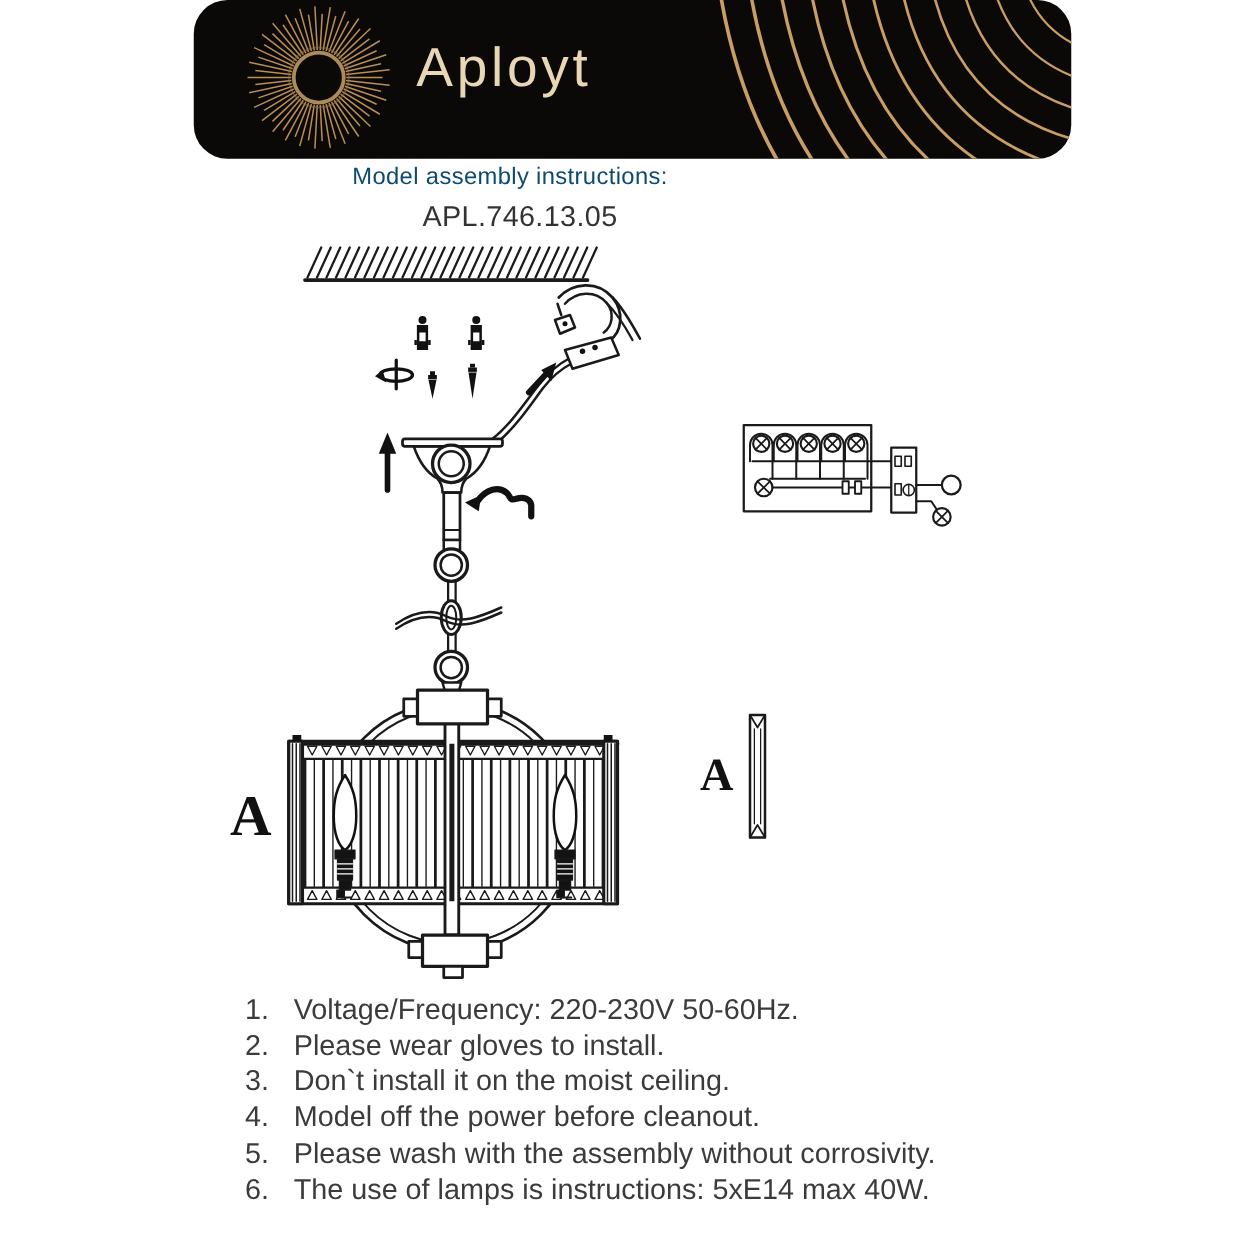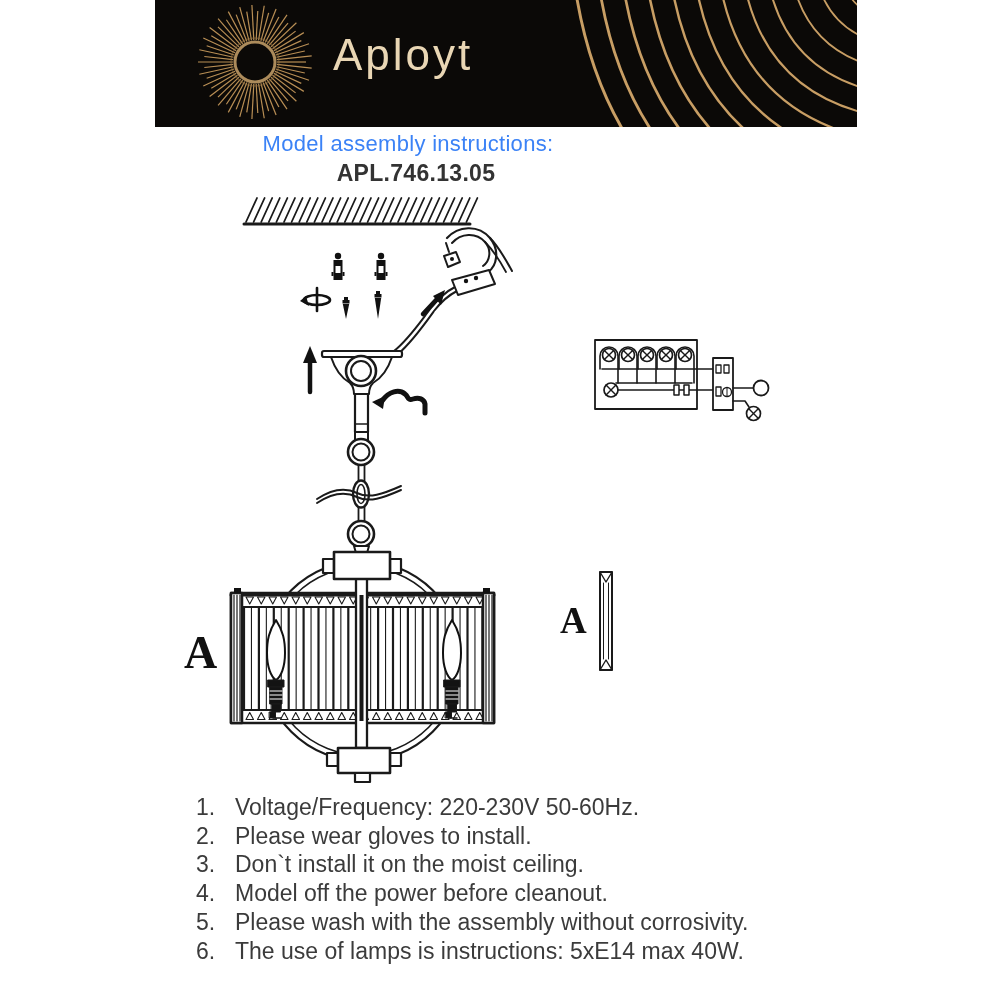--- a/index.html
+++ b/index.html
@@ -1,25 +1,25 @@
 <!DOCTYPE html>
 <html><head>
 <meta charset="utf-8">
 <style>
   html,body{margin:0;padding:0;background:#fff;}
   .page{position:relative;width:1000px;height:1000px;background:#fff;overflow:hidden;
         font-family:"Liberation Sans",sans-serif;}
-  .banner{position:absolute;left:155px;top:0;width:702px;height:127px;background:#0b0907;overflow:hidden;}
+  .banner{position:absolute;left:155px;top:0;width:702px;height:127px;background:#0b0907;overflow:hidden;border-radius:27px;}
   .banner svg{position:absolute;left:0;top:0;}
   .brand{position:absolute;left:178px;top:30px;font-size:44px;font-weight:300;
          letter-spacing:3px;color:#e9d6b4;}
   .title{position:absolute;left:0;top:131px;width:816px;text-align:center;
-         font-size:22px;color:#3b82f6;letter-spacing:.3px;}
+         font-size:19px;color:#0c4a6e;letter-spacing:.3px;}
   .subtitle{position:absolute;left:0;top:160px;width:832px;text-align:center;
-         font-size:23px;color:#333;letter-spacing:.3px;font-weight:bold;}
+         font-size:23px;color:#333;letter-spacing:.3px;}
   .diagram-svg{position:absolute;left:0;top:0;width:1000px;height:1000px;}
   .label-a-main{position:absolute;left:184px;top:626px;font-family:"Liberation Serif",serif;
          font-weight:700;font-size:46px;color:#111;}
   .label-a-part{position:absolute;left:560px;top:599px;font-family:"Liberation Serif",serif;
          font-weight:600;font-size:37px;color:#111;}
   .label-spec{position:absolute;left:629px;top:602px;font-family:"Liberation Serif",serif;
          font-weight:700;font-size:32px;color:#111;letter-spacing:.5px;}
   .instructions{position:absolute;left:196px;top:793px;margin:0;padding:0;list-style:none;
          color:#3b3b3b;font-size:23px;}
   .instructions li{display:flex;line-height:28.7px;}

